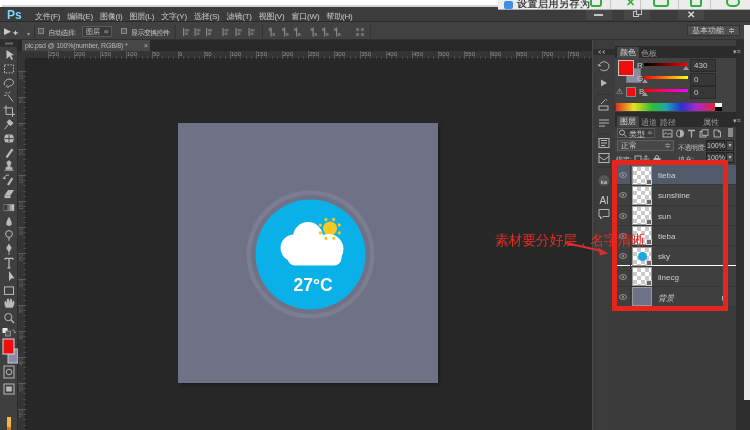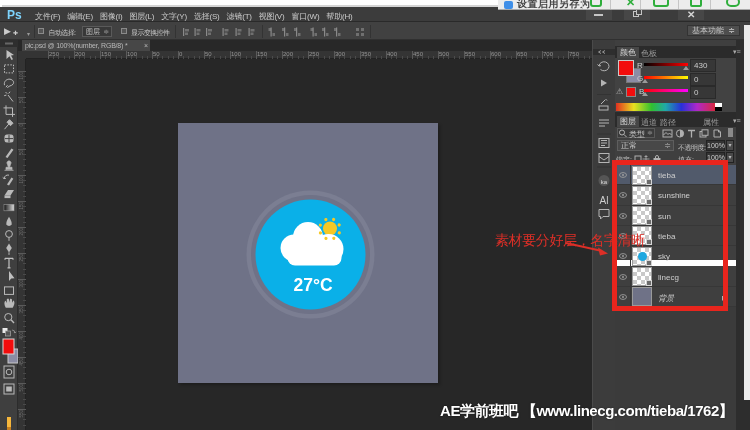--- a/index.html
+++ b/index.html
@@ -600,21 +600,21 @@
           <svg style="position:absolute;left:4px;top:7px;" width="8" height="6">
             <ellipse cx="4" cy="3" rx="3.5" ry="2.4" fill="none" stroke="#9d9d9d" stroke-width="0.9"></ellipse>
             <circle cx="4" cy="3" r="1" fill="#9d9d9d"></circle>
           </svg>
           <div style="position:absolute;left:15px;top:0;width:1px;height:20.3px;background:#373737;"></div>
           <div style="position:absolute;left:18px;top:1.5px;width:18px;height:17px;background-image:linear-gradient(45deg,#c9c9c9 25%,transparent 25%,transparent 75%,#c9c9c9 75%),linear-gradient(45deg,#c9c9c9 25%,#ffffff 25%,#ffffff 75%,#c9c9c9 75%);background-size:8px 8px;background-position:0 0,4px 4px;background-color:#fff;box-shadow:0 0 0 1px #9a9a9a;">
             <div style="position:absolute;right:-1px;bottom:-1px;width:6px;height:6px;background:#6b6b6b;border:1px solid #d5d5d5;"></div>
           </div>
           <div style="position:absolute;left:43px;top:6px;color:#cfcfcf;font-size:8px;">tieba</div>
         </div>
-        <div class="abs" style="left:615px;top:246.2px;width:121px;height:20.3px;background:#3f3f3f;border-bottom:6px solid #ffffff;">
+        <div class="abs" style="left:615px;top:246.2px;width:121px;height:20.3px;background:#3f3f3f;border-bottom:1px solid #ffffff;">
           <svg style="position:absolute;left:4px;top:7px;" width="8" height="6">
             <ellipse cx="4" cy="3" rx="3.5" ry="2.4" fill="none" stroke="#9d9d9d" stroke-width="0.9"></ellipse>
             <circle cx="4" cy="3" r="1" fill="#9d9d9d"></circle>
           </svg>
           <div style="position:absolute;left:15px;top:0;width:1px;height:20.3px;background:#373737;"></div>
           <div style="position:absolute;left:18px;top:1.5px;width:18px;height:17px;background-image:linear-gradient(45deg,#c9c9c9 25%,transparent 25%,transparent 75%,#c9c9c9 75%),linear-gradient(45deg,#c9c9c9 25%,#ffffff 25%,#ffffff 75%,#c9c9c9 75%);background-size:8px 8px;background-position:0 0,4px 4px;background-color:#fff;box-shadow:0 0 0 1px #9a9a9a;">
             <div style="position:absolute;left:4.5px;top:4px;width:9px;height:9px;border-radius:50%;background:#1fa8e0;"></div>
             <div style="position:absolute;right:-1px;bottom:-1px;width:6px;height:6px;background:#6b6b6b;border:1px solid #d5d5d5;"></div>
           </div>
           <div style="position:absolute;left:43px;top:6px;color:#cfcfcf;font-size:8px;">sky</div>
@@ -666,15 +666,14 @@
       <div style="position:absolute;left:128px;top:-4px;color:#2fae3c;font-size:11px;font-weight:bold;">✕</div>
       <div style="position:absolute;left:142px;top:0px;width:1px;height:10px;background:#c5c5c5;"></div>
       <div style="position:absolute;left:155px;top:-3px;width:16px;height:10px;border:2px solid #2fae3c;border-radius:3px;"></div>
       <div style="position:absolute;left:180px;top:0px;width:1px;height:10px;background:#c5c5c5;"></div>
       <div style="position:absolute;left:192px;top:-3px;width:12px;height:10px;border:2px solid #2fae3c;border-radius:2px;"></div>
       <div style="position:absolute;left:212px;top:0px;width:1px;height:10px;background:#c5c5c5;"></div>
       <div style="position:absolute;left:228px;top:-3px;width:14px;height:10px;border:2px solid #2fae3c;border-radius:5px;"></div>
     </div>
   </div>
 
-  <div class="abs" style="left:440px;top:402px;color:#ffffff;font-size:15px;font-weight:bold;letter-spacing:-0.45px;white-space:nowrap;text-shadow:0 0 2px rgba(0,0,0,0.6);z-index:50;">AE学前班吧 【www.linecg.com/tieba/1762】</div>
 
 </div>
 
 </body></html>

